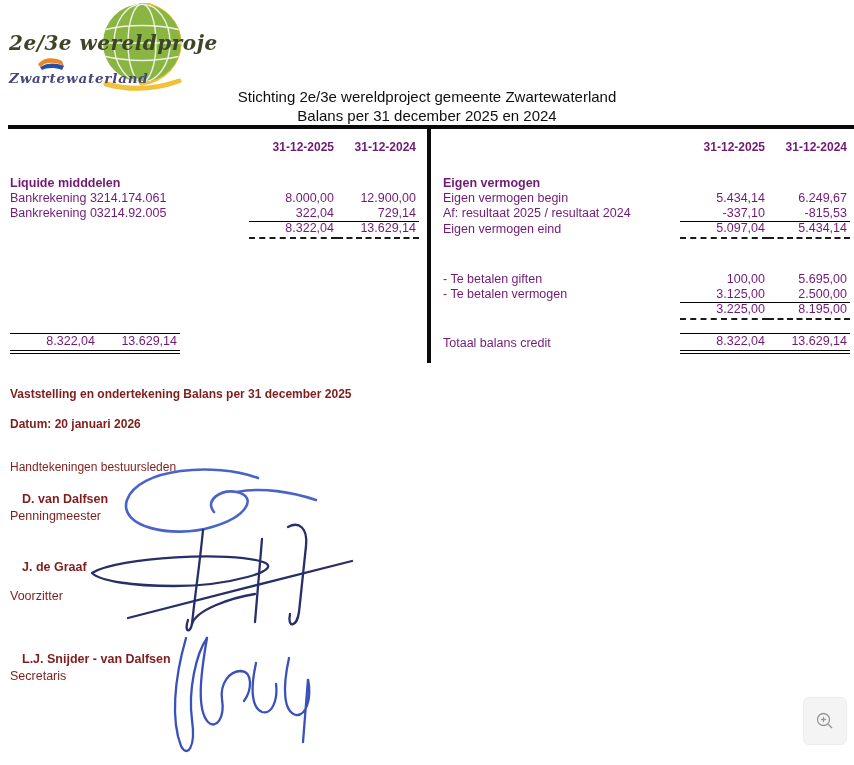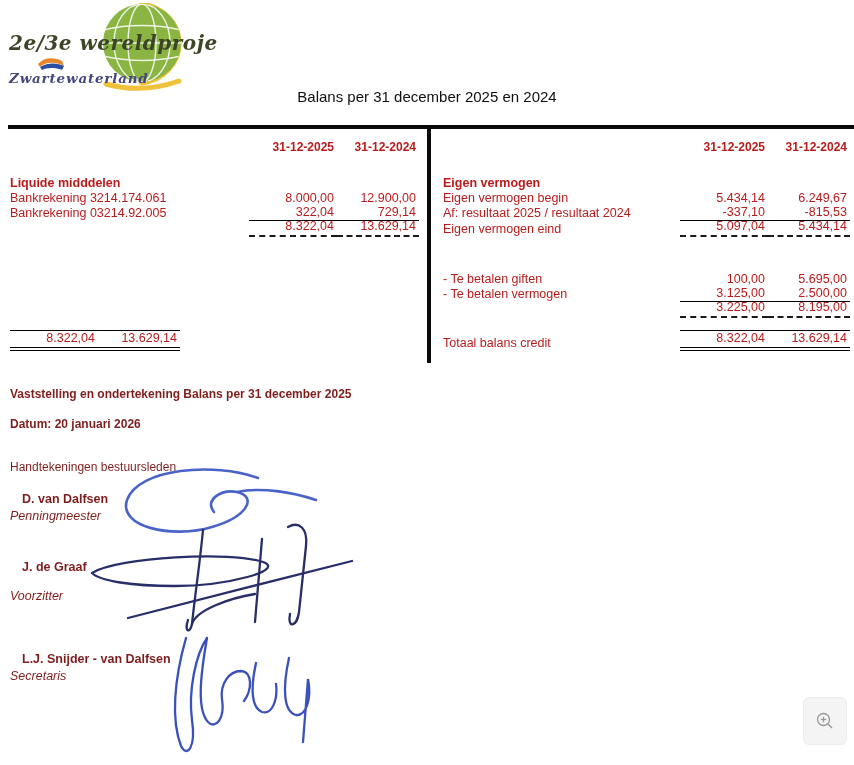--- a/index.html
+++ b/index.html
@@ -11,37 +11,37 @@
 
   
   .doc-title{position:absolute;left:0;top:87px;width:854px;text-align:center;
              font-size:15px;line-height:19px;color:#0f0f0f;}
 
   
   .rule-top{position:absolute;left:8px;top:125px;width:846px;height:4px;background:#0a0a0a;}
   .rule-mid{position:absolute;left:427px;top:125px;width:4px;height:238px;background:#0a0a0a;}
 
   
-  .trow{position:absolute;display:flex;align-items:flex-end;height:15px;
-        font-size:12.5px;line-height:15px;color:#b91c1c;}
+  .trow{position:absolute;display:flex;align-items:center;height:15px;
+        font-size:12.5px;line-height:15px;color:#701a75;}
   .lrow{left:10px;width:409px;}
   .rrow{left:443px;width:407px;}
   .lab{flex:1;white-space:nowrap;}
   .v1{width:88px;text-align:right;padding-right:3px;box-sizing:border-box;}
   .v2{width:82px;text-align:right;padding-right:3px;box-sizing:border-box;}
   .b{font-weight:bold;}
   .hdr{font-size:12px;}
   .ln{border-bottom:1.8px solid #000;}
   .dash{border-bottom:2.5px dashed #1a1a1a;padding-bottom:1px;}
   .tot .v1,.tot .v2{border-top:1.8px solid #000;border-bottom:4px double #000;padding-bottom:1px;}
 
   
   .ftext{position:absolute;left:10px;font-size:12px;white-space:nowrap;color:#7f1d1d;}
   .name{font-size:12.5px;font-weight:bold;padding-left:12px;}
-  .role{font-size:12.5px;font-style:italic;}
+  .role{font-size:12.5px;}
 
   
   .sig-layer{position:absolute;left:0;top:0;width:854px;height:765px;pointer-events:none;}
 
   
   .zoom-btn{position:absolute;left:803px;top:697px;width:42px;height:46px;background:#f4f4f4;
             border:1px solid #ededed;border-radius:6px;display:flex;align-items:center;
             justify-content:center;cursor:pointer;}
 </style>
 </head>
@@ -67,20 +67,21 @@
     </g>
     <text x="4" y="47" font-family="DejaVu Serif, serif" font-style="italic" font-weight="bold" font-size="20" letter-spacing="0.5" fill="#3d4526">2e/3e wereldproject</text>
     <g>
       <path d="M 33 61 C 39 54 49 54 57 58 L 59 63 C 50 58 40 59 35 64 Z" fill="#e8872a"></path>
       <path d="M 35 64 C 43 59 53 60 59 63 L 57 67 C 49 64 41 65 37 67 Z" fill="#2a4ea0"></path>
     </g>
     <text x="4" y="80" font-family="DejaVu Serif, serif" font-style="italic" font-weight="bold" font-size="13.5" letter-spacing="0.8" fill="#46457e">Zwartewaterland</text>
   </svg>
 
   <div class="doc-title">
+    <div>Stichting 2e/3e wereldproject gemeente Zwartewaterland</div>
     <div>Balans per 31 december 2025 en 2024</div>
   </div>
 
   <div class="rule-top"></div>
   <div class="rule-mid"></div>
 
   <div class="trow lrow" style="top:140px">
     <span class="lab"></span>
     <span class="v1 b hdr">31-12-2025</span>
     <span class="v2 b hdr">31-12-2024</span>

